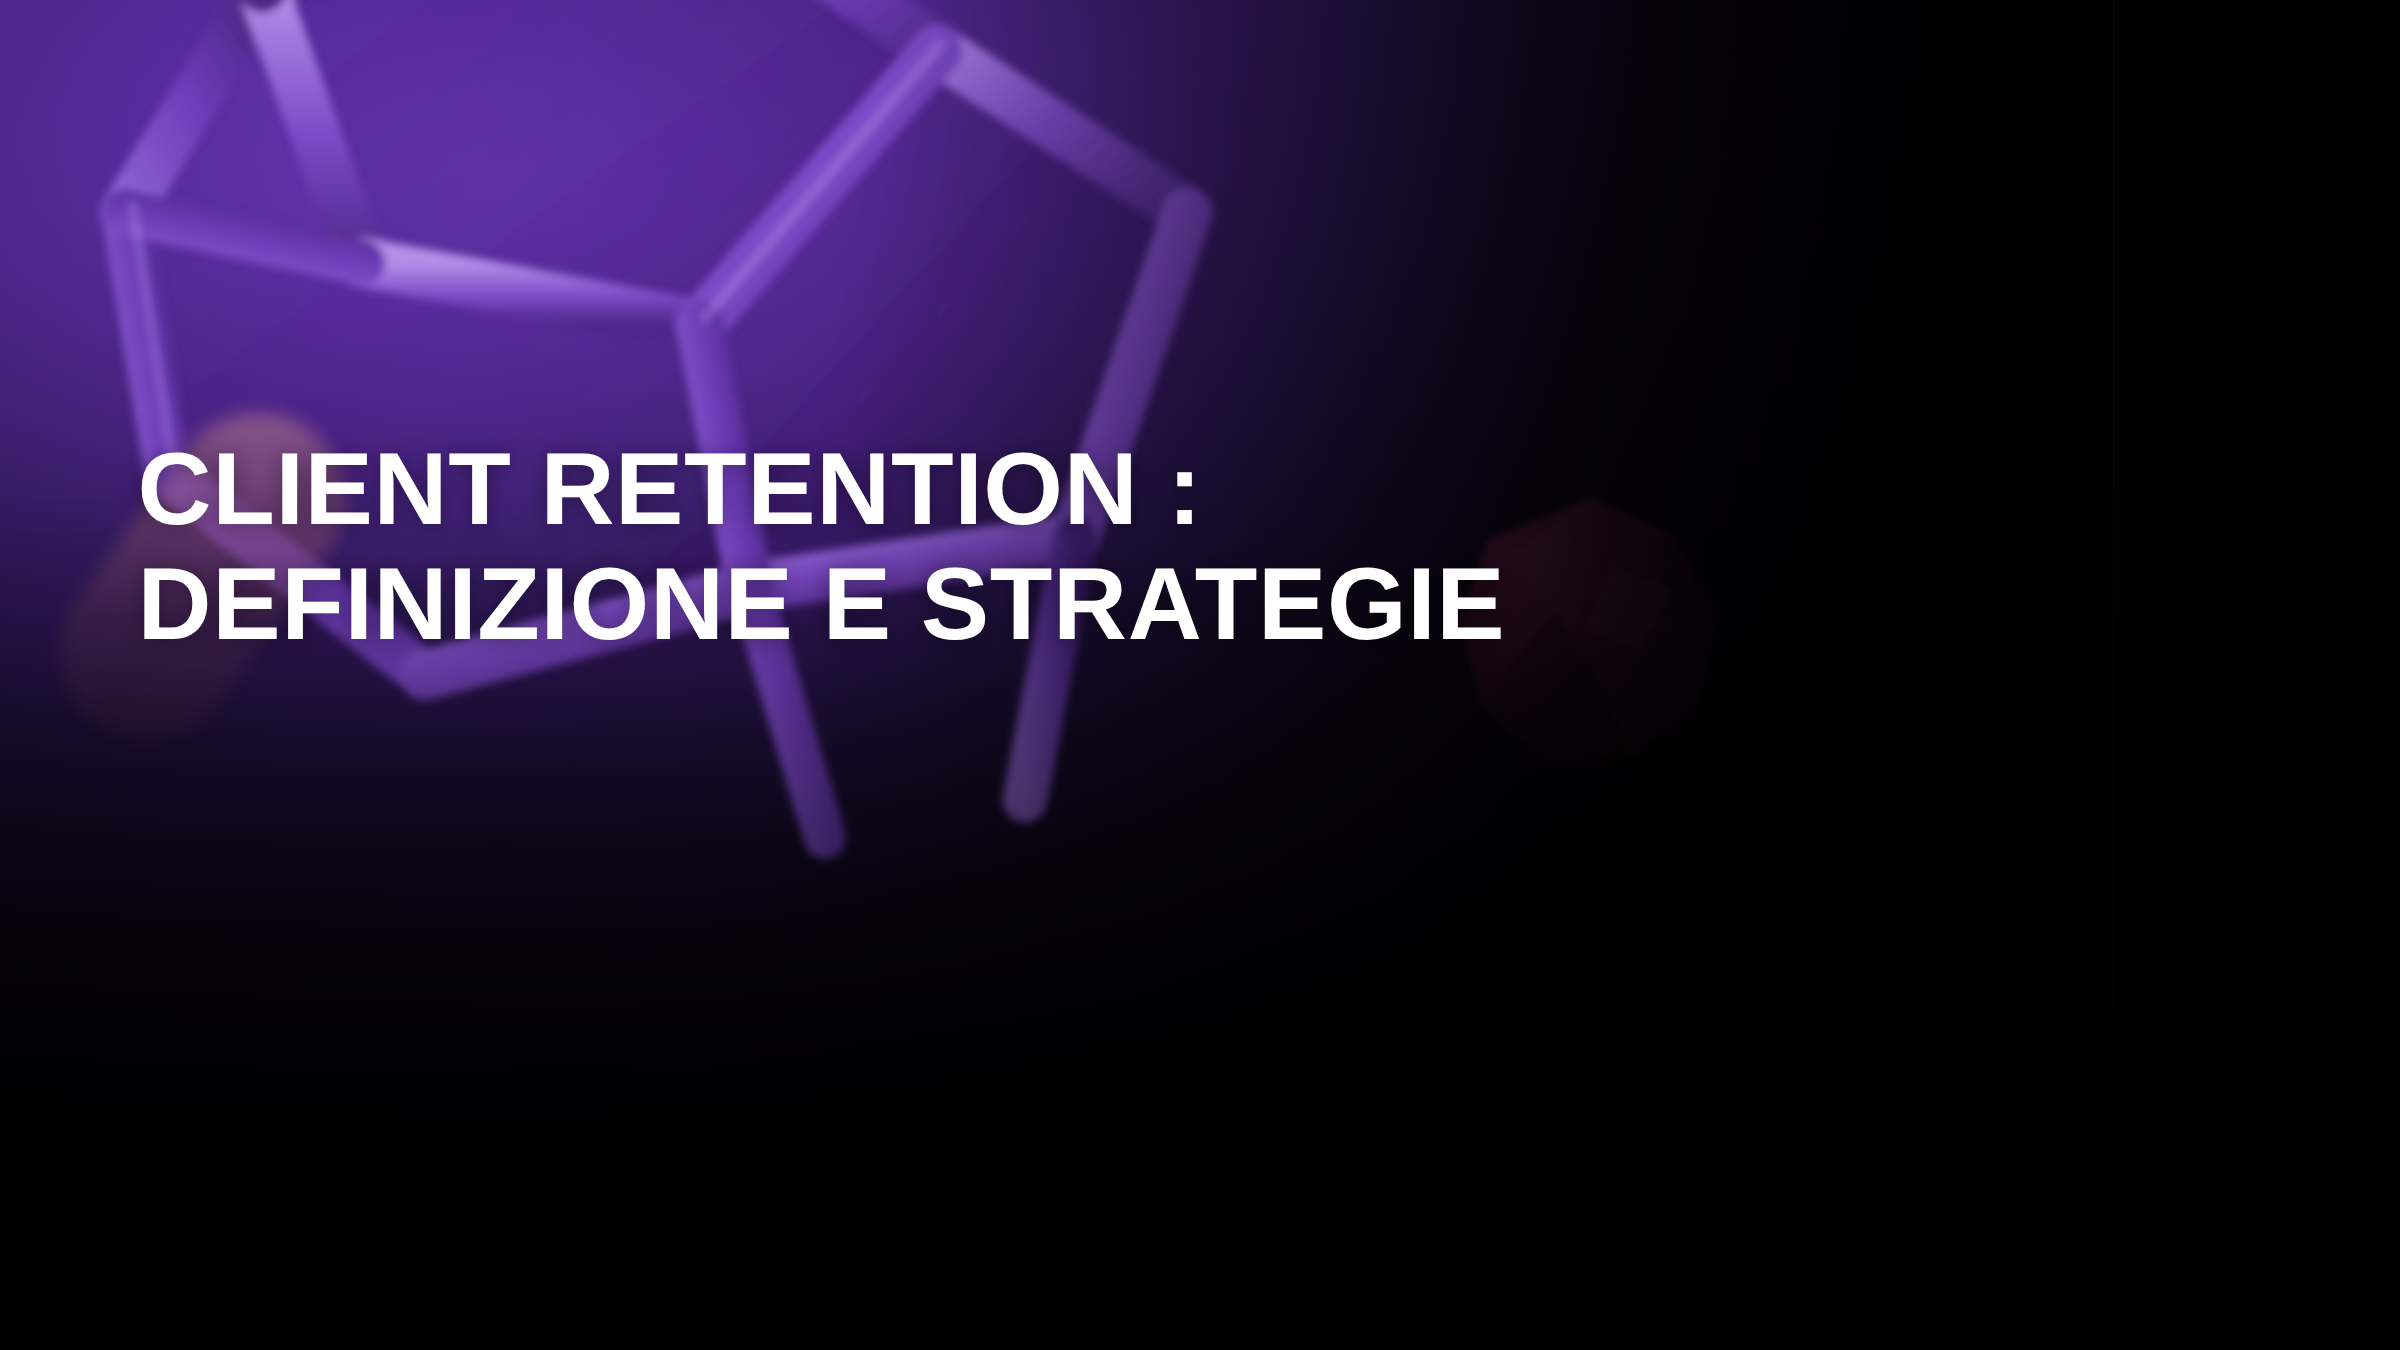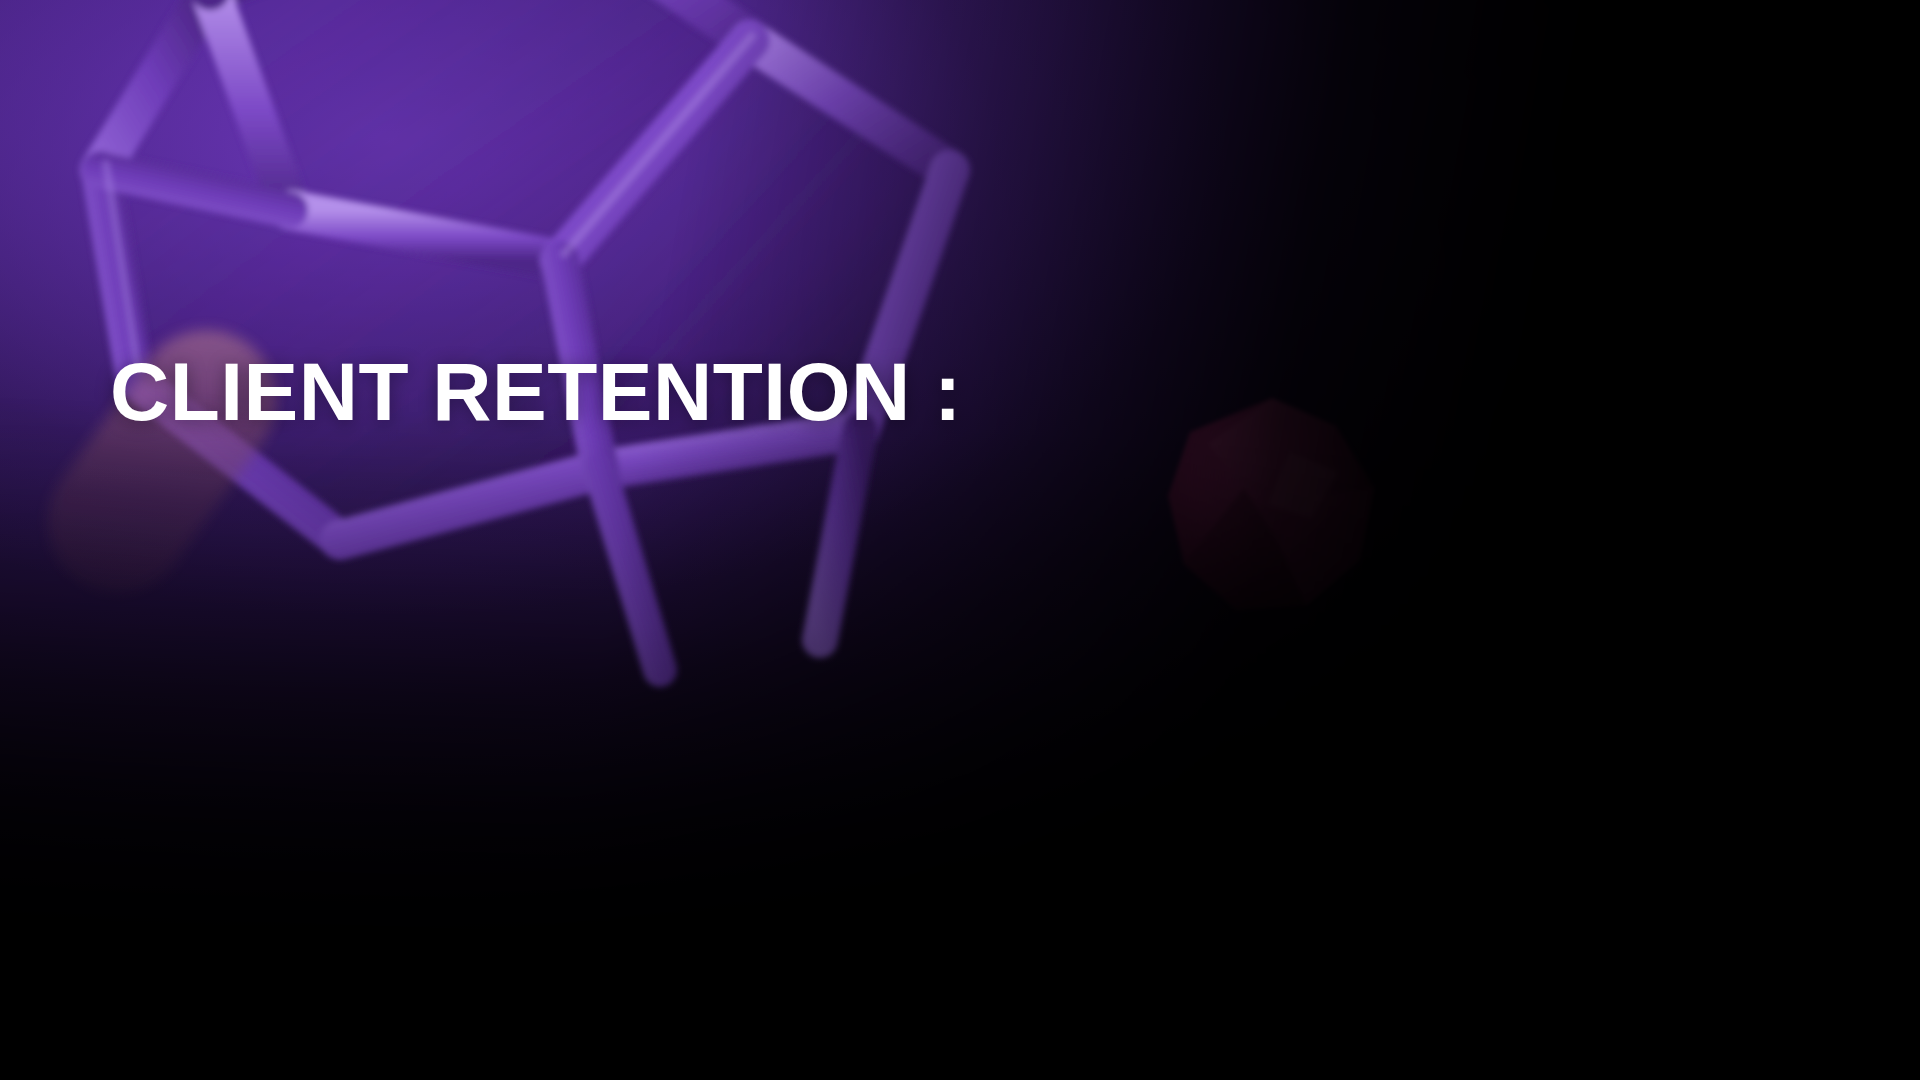--- a/index.html
+++ b/index.html
@@ -229,20 +229,21 @@
       <polygon points="130,60 178,80 152,126 108,112" fill="#d071a8" opacity="0.30"></polygon>
     </svg>
   </div>
 
   <div class="bg-layer" id="bg-fade-right"></div>
   <div class="bg-layer" id="bg-fade-bottom"></div>
   <div class="bg-layer" id="bg-vignette"></div>
 
   <div id="title-block">
     <div class="title-line">CLIENT RETENTION :</div>
+    <div class="title-line">DEFINIZIONE E STRATEGIE</div>
   </div>
 
   <div id="logo-bm">
     <svg viewBox="0 0 110 104" xmlns="http://www.w3.org/2000/svg" aria-hidden="true">
       <text x="0" y="62" font-family="Liberation Sans, sans-serif" font-size="84" font-weight="bold" fill="#ededed">B</text>
       <text x="38" y="100" font-family="Liberation Sans, sans-serif" font-size="66" font-weight="bold" fill="#ededed">M</text>
     </svg>
   </div>
 
 </div>

